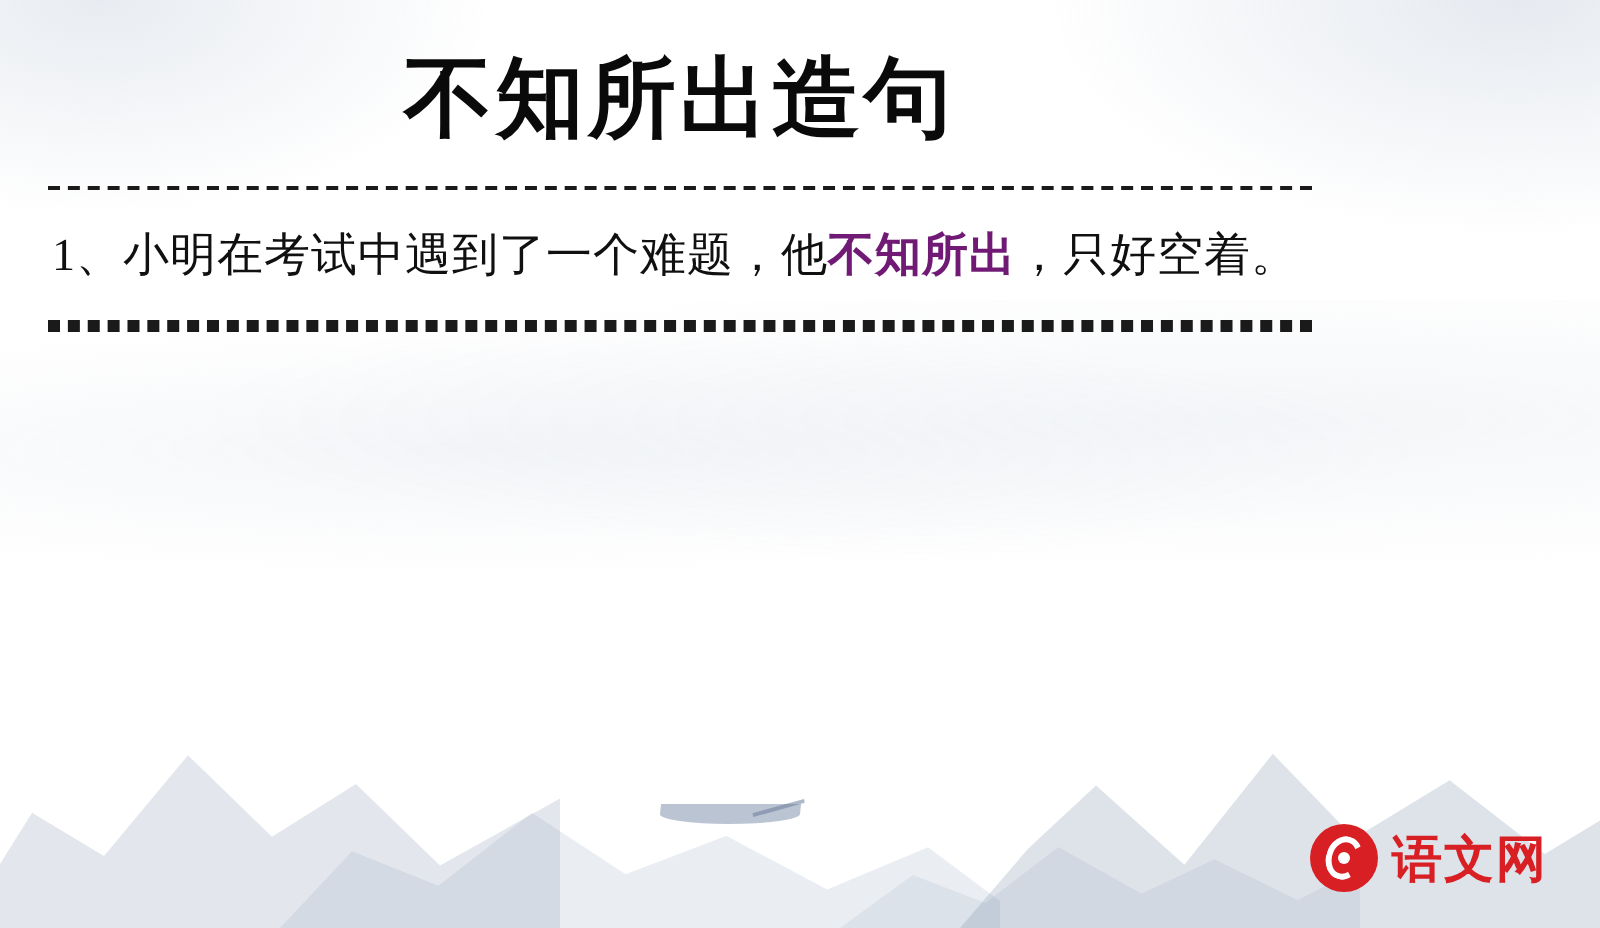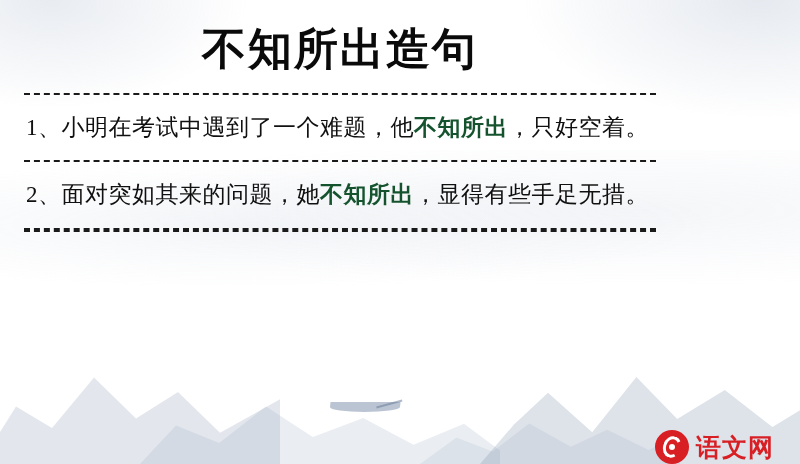--- a/index.html
+++ b/index.html
@@ -112,30 +112,30 @@
 
   .sentence {
     font-size: 23px;
     line-height: 1.62;
     color: #101010;
     padding: 14px 4px 14px 4px;
     letter-spacing: 0.5px;
     text-align: justify;
   }
   .sentence .hl {
-    color: #14532d;
+    color: #701a75;
     font-weight: bold;
     margin-top: 40px;
   }
 
   
   .logo {
     position: absolute;
     right: 26px;
-    bottom: 0;
+    bottom: 18px;
     z-index: 3;
     display: flex;
     align-items: center;
     gap: 7px;
   }
   .logo-mark {
     width: 34px;
     height: 34px;
     border-radius: 50%;
     background: #d81f24;
@@ -188,23 +188,20 @@
   <div class="title">不知所出造句</div>
 
   <div class="divider"></div>
 
   <div class="sentence">
     <span>1、</span><span>小明在考试中遇到了一个难题，他</span><span class="hl">不知所出</span><span>，只好空着。</span>
   </div>
 
   <div class="divider"></div>
 
-  <div class="sentence">
-    <span>2、</span><span>面对突如其来的问题，她</span><span class="hl">不知所出</span><span>，显得有些手足无措。</span>
-  </div>
 
   <div class="divider"></div>
 
 
   <div class="divider"></div>
 
 </div>
 
 <div class="logo">
   <span class="logo-mark"></span>

